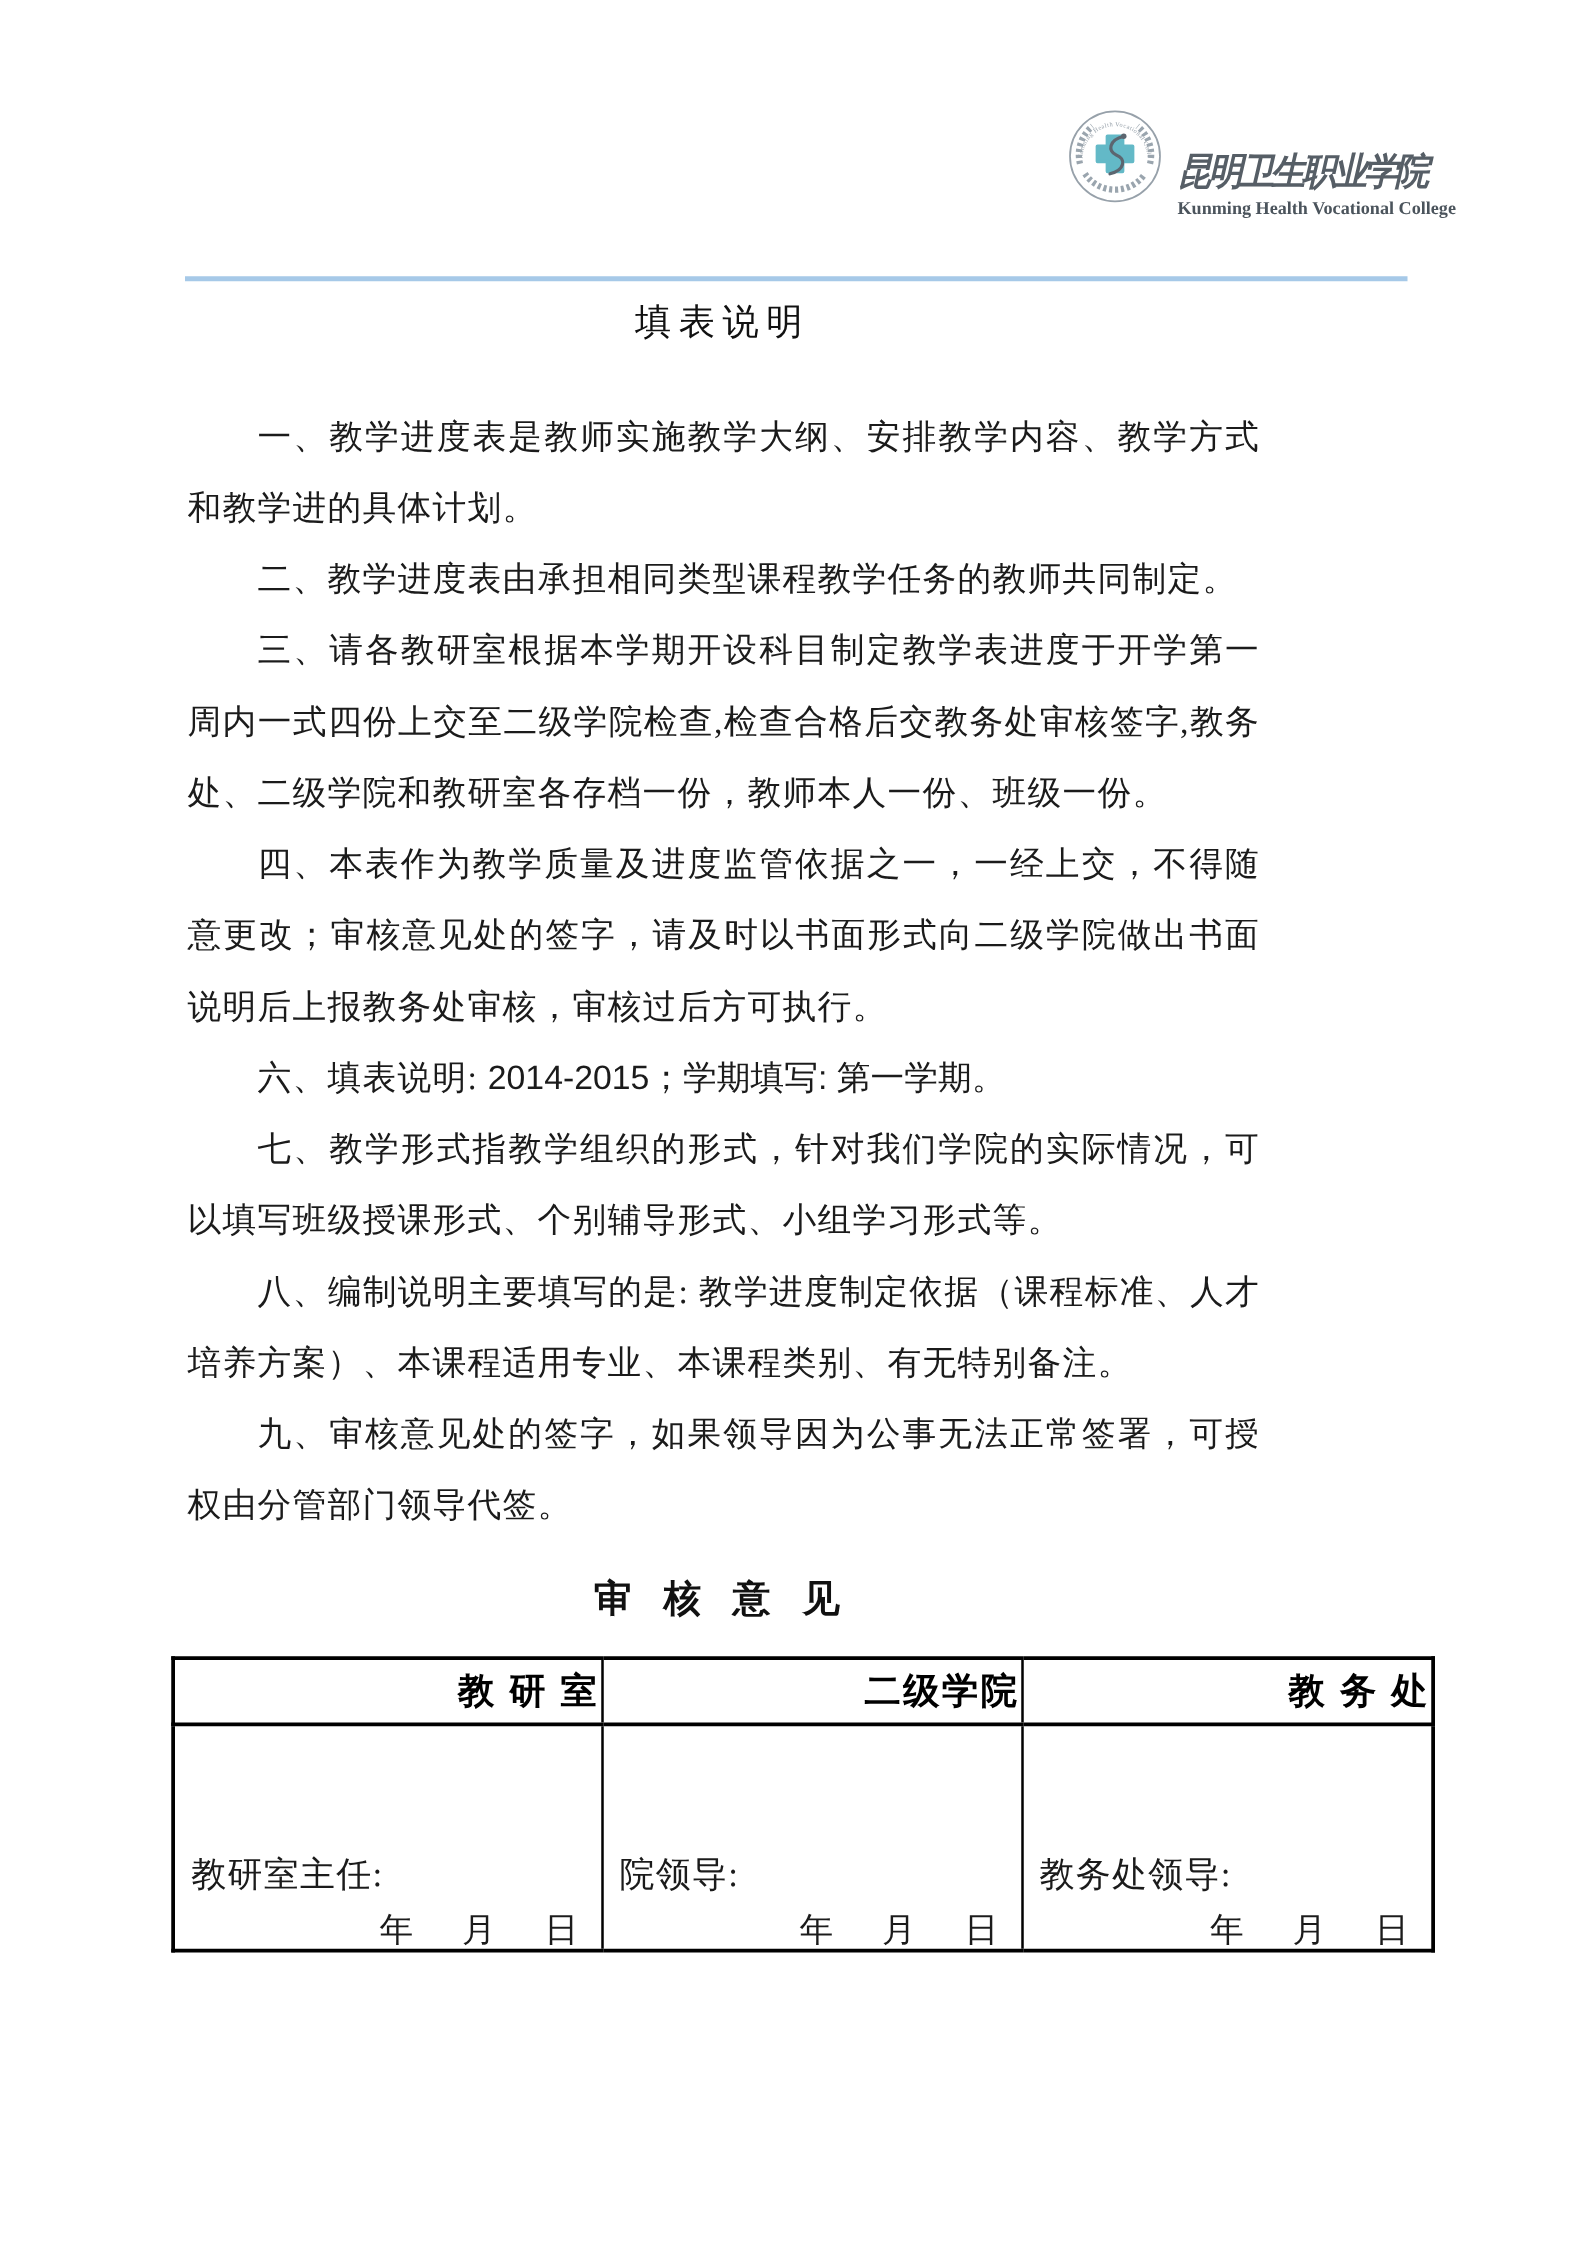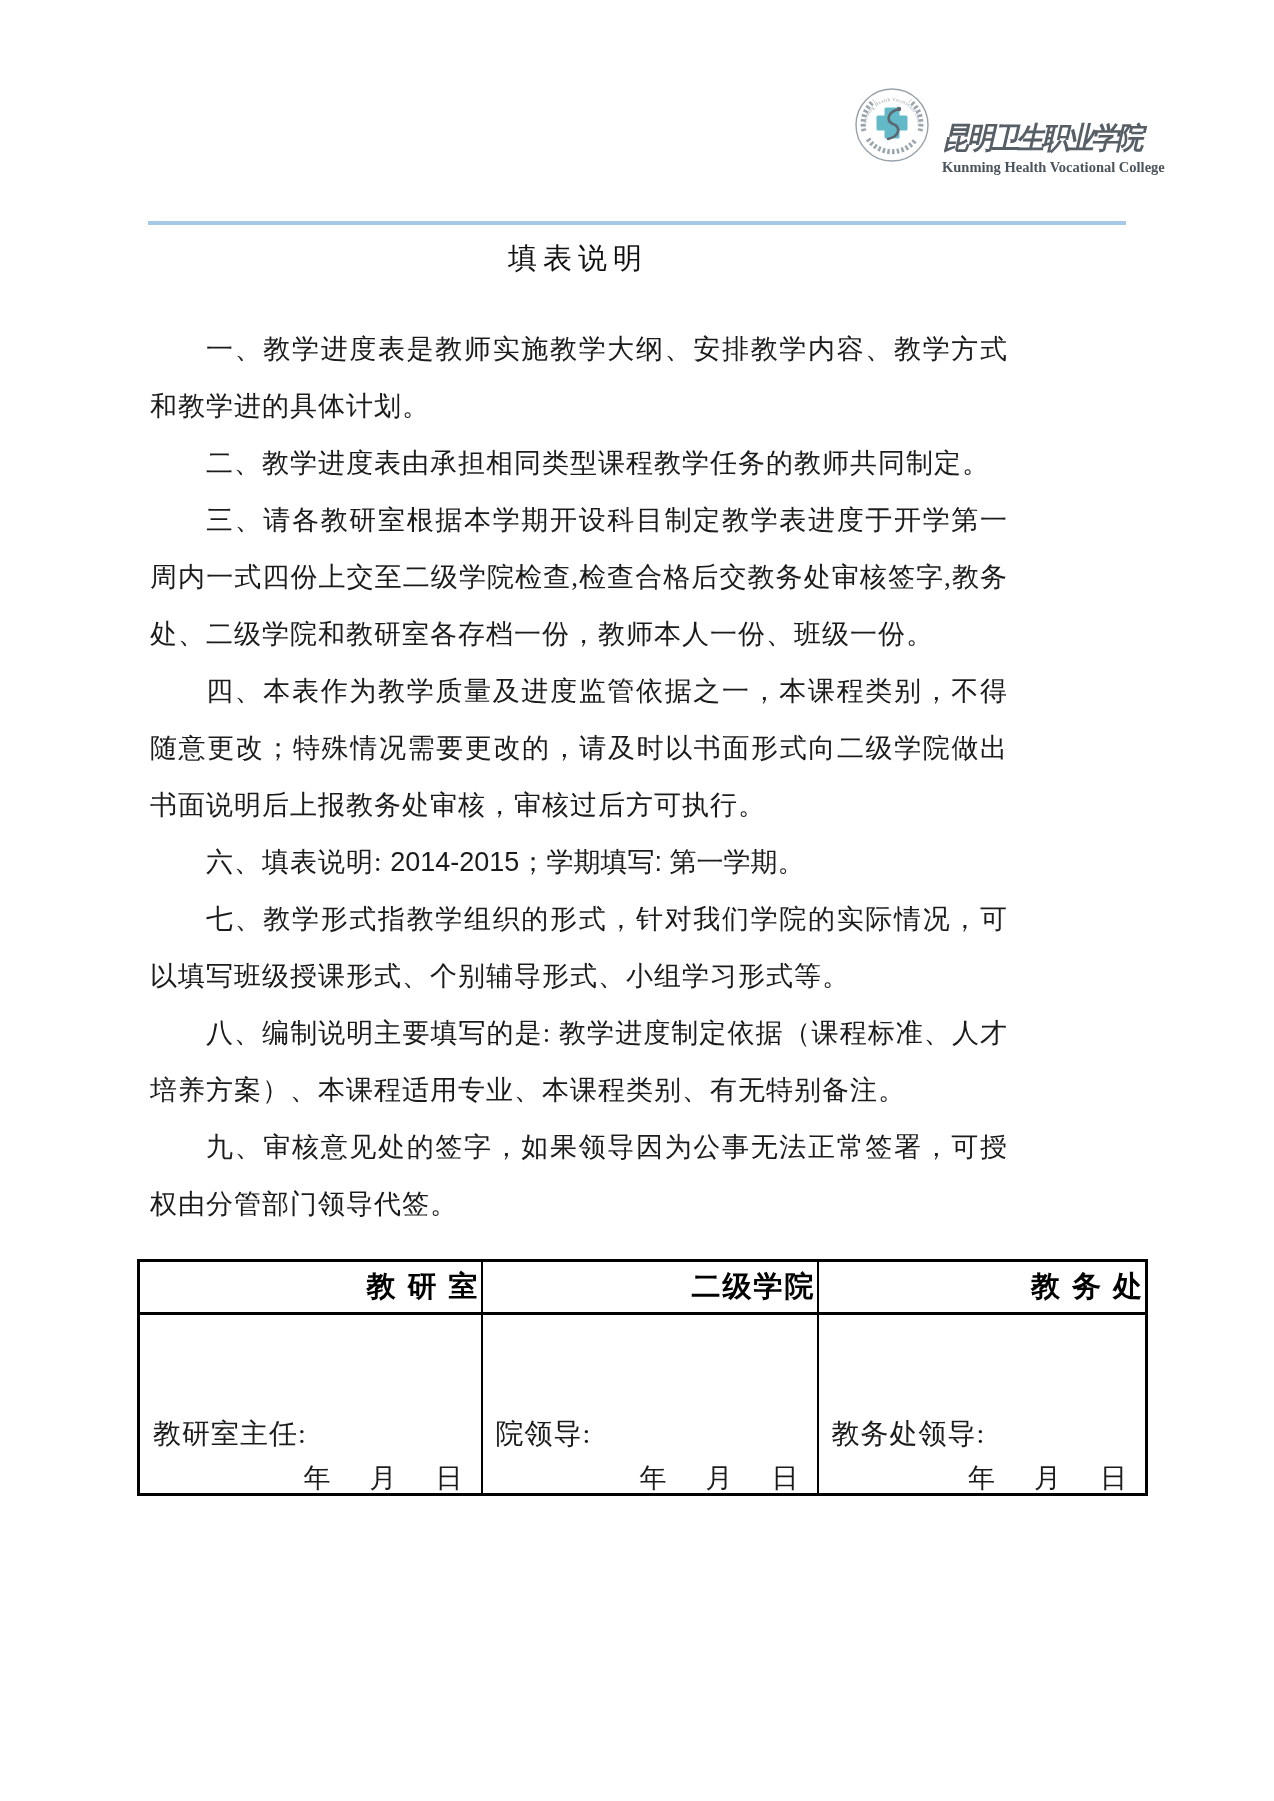--- a/index.html
+++ b/index.html
@@ -100,27 +100,28 @@
   </div>
 
   <div class="rule"></div>
 
   <h1 class="doc-title">填表说明</h1>
 
   <div class="bodytext">
     <p>一、教学进度表是教师实施教学大纲、安排教学内容、教学方式和教学进的具体计划。</p>
     <p>二、教学进度表由承担相同类型课程教学任务的教师共同制定。</p>
     <p>三、请各教研室根据本学期开设科目制定教学表进度于开学第一周内一式四份上交至二级学院检查,检查合格后交教务处审核签字,教务处、二级学院和教研室各存档一份，教师本人一份、班级一份。</p>
-    <p>四、本表作为教学质量及进度监管依据之一，本课程类别，不得随意更改；特殊情况需要更改的，请及时以书面形式向二级学院做出书面说明后上报教务处审核，审核过后方可执行。</p>
+    <p>四、本表作为教学质量及进度监管依据之一，一经上交，不得随意更改；审核意见处的签字，请及时以书面形式向二级学院做出书面说明后上报教务处审核，审核过后方可执行。</p>
     <p><span>六、填表说明: </span><span class="b">2014-2015；学期填写: 第一学期。</span></p>
     <p>七、教学形式指教学组织的形式，针对我们学院的实际情况，可以填写班级授课形式、个别辅导形式、小组学习形式等。</p>
     <p>八、编制说明主要填写的是: 教学进度制定依据（课程标准、人才培养方案）、本课程适用专业、本课程类别、有无特别备注。</p>
     <p>九、审核意见处的签字，如果领导因为公事无法正常签署，可授权由分管部门领导代签。</p>
   </div>
 
+  <h2 class="review-title">审 核 意 见</h2>
 
   <table class="review">
     <colgroup>
         <col class="c1">
         <col class="c2">
         <col class="c3">
       </colgroup>
     <tbody>
     <tr>
       <th>教 研 室</th>

